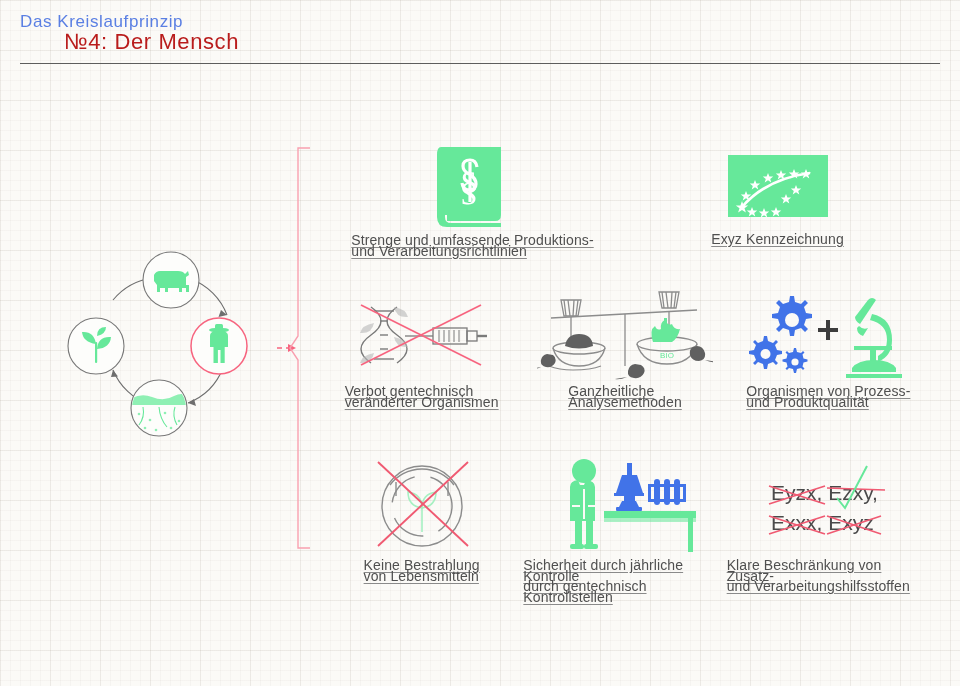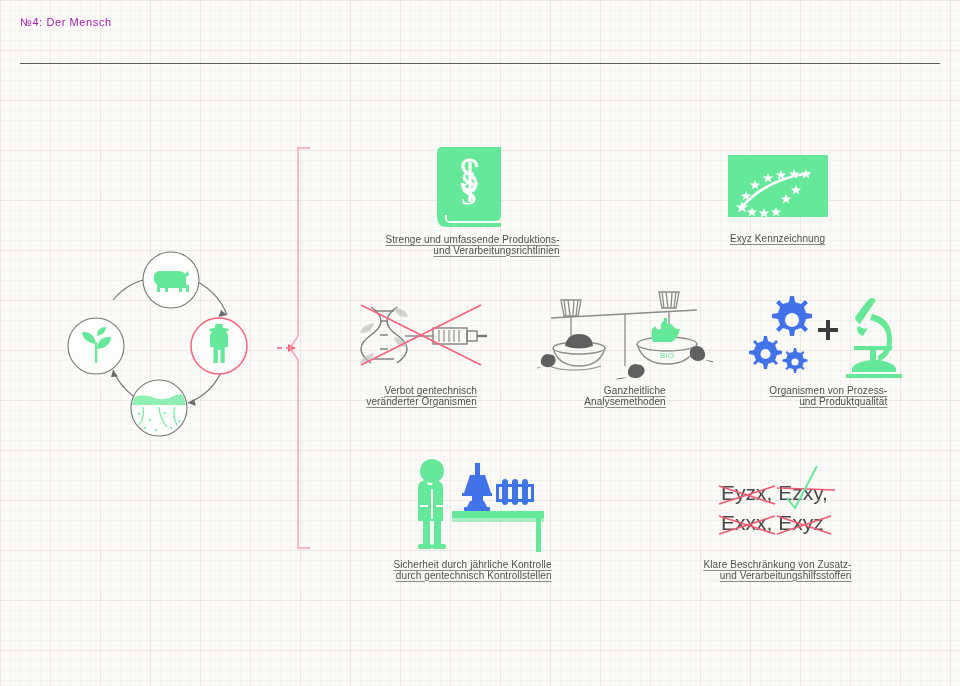--- a/index.html
+++ b/index.html
@@ -14,50 +14,51 @@
       linear-gradient(to right, rgba(175,165,150,0.07) 1px, transparent 1px),
       linear-gradient(to bottom, rgba(175,165,150,0.07) 1px, transparent 1px);
     background-size: 50px 50px, 50px 50px, 10px 10px, 10px 10px;
     position:relative;
     overflow:hidden;
   }
 
   
   #header { position:absolute; left:20px; top:12px; width:920px; }
   #title-line1 { font-size:17px; color:#5a7fe3; letter-spacing:0.6px; line-height:20px; }
-  #title-line2 { font-size:11px; color:#a21caf; letter-spacing:0.6px; line-height:20px; }
+  #title-line2 { font-size:22px; color:#b91c1c; letter-spacing:0.6px; line-height:20px;margin-left:44px; }
   #header-rule { position:absolute; left:20px; top:63px; width:920px; height:1px;
                  background:#5d5d5d; }
   #cycle-svg { position:absolute; left:55px; top:248px; }
 
   
   #bracket { position:absolute; left:276px; top:140px; }
 
   
   #grid { position:absolute; left:320px; top:140px; width:610px; height:440px; }
   .row { position:absolute; left:0; width:610px; height:150px; display:flex; }
   .row.r1 { top:0; }
   .row.r2 { top:152px; }
   .row.r3 { top:313px; }
   .cell { flex:1 1 0; display:flex; flex-direction:column;
           align-items:center; justify-content:flex-start; position:relative; }
   .art { height:92px; display:flex; align-items:center; justify-content:center; }
   .row.r3 .art { height:105px; }
-  .caption { font-size:10px; color:#4f4f4f; text-align:right;
+  .caption { font-size:14px; color:#4f4f4f; text-align:left;
              line-height:10.5px; letter-spacing:0.1px; white-space:pre-line;
              text-decoration:underline; text-decoration-color:#8a8a8a;
              text-underline-offset:1.5px; margin-top:2px; }
   .row.r1 .cell:nth-child(1) .caption { margin-top:3px; }
 
   .green { fill:#66e89a; }
 </style>
 </head>
 <body>
 
 <div id="header">
+  <div id="title-line1">Das Kreislaufprinzip</div>
   <div id="title-line2">№4: Der Mensch</div>
 </div>
 <div id="header-rule"></div>
 
 <svg id="cycle-svg" width="230" height="200" viewBox="0 0 230 200">
 
   <g fill="none" stroke="#6e6e6e" stroke-width="1.1">
     <path d="M58,52 A62,62 0 0 1 98,30"></path>
     <path d="M136,31 A62,62 0 0 1 172,67"></path>
     <path d="M168,120 A62,62 0 0 1 133,155"></path>
@@ -294,20 +295,44 @@
           </g>
         </svg>
       </div>
       <div class="caption">Organismen von Prozess-
 und Produktqualität</div>
     </div>
   </div>
 
   <div class="row r3">
 
+    <div class="cell">
+      <div class="art">
+        <svg width="112" height="100" viewBox="0 0 112 100">
+          <g fill="none" stroke="#8c8c8c" stroke-width="1.4">
+            <circle cx="56" cy="50" r="40"></circle>
+            <path d="M24,29 A40,40 0 0 1 88,29"></path>
+            <circle cx="56" cy="50" r="30" stroke-dasharray="36,16" transform="rotate(-12 56 50)"></circle>
+            <line x1="30" y1="26" x2="30" y2="40"></line>
+            <line x1="82" y1="26" x2="82" y2="40"></line>
+          </g>
+          <g fill="none" stroke="#a6f0c2" stroke-width="1.6">
+            <path d="M56,76 L56,48"></path>
+            <path d="M56,52 q-14,-2 -14,-16 q14,2 14,16 z"></path>
+            <path d="M56,52 q14,-2 14,-16 q-14,2 -14,16 z"></path>
+          </g>
+          <g stroke="#f05a72" stroke-width="1.9">
+            <line x1="12" y1="6" x2="102" y2="90"></line>
+            <line x1="102" y1="6" x2="12" y2="90"></line>
+          </g>
+        </svg>
+      </div>
+      <div class="caption">Keine Bestrahlung
+von Lebensmitteln</div>
+    </div>
 
     <div class="cell">
       <div class="art">
         <svg width="150" height="98" viewBox="0 0 150 98">
 
           <g fill="#66e89a">
             <circle cx="34" cy="14" r="12"></circle>
             <path d="M20,30 q0,-6 8,-7 l2,5 4,0 2,-5 q9,1 9,7 l0,34 -25,0 z"></path>
             <rect x="25" y="64" width="7" height="26"></rect>
             <rect x="36" y="64" width="7" height="26"></rect>

